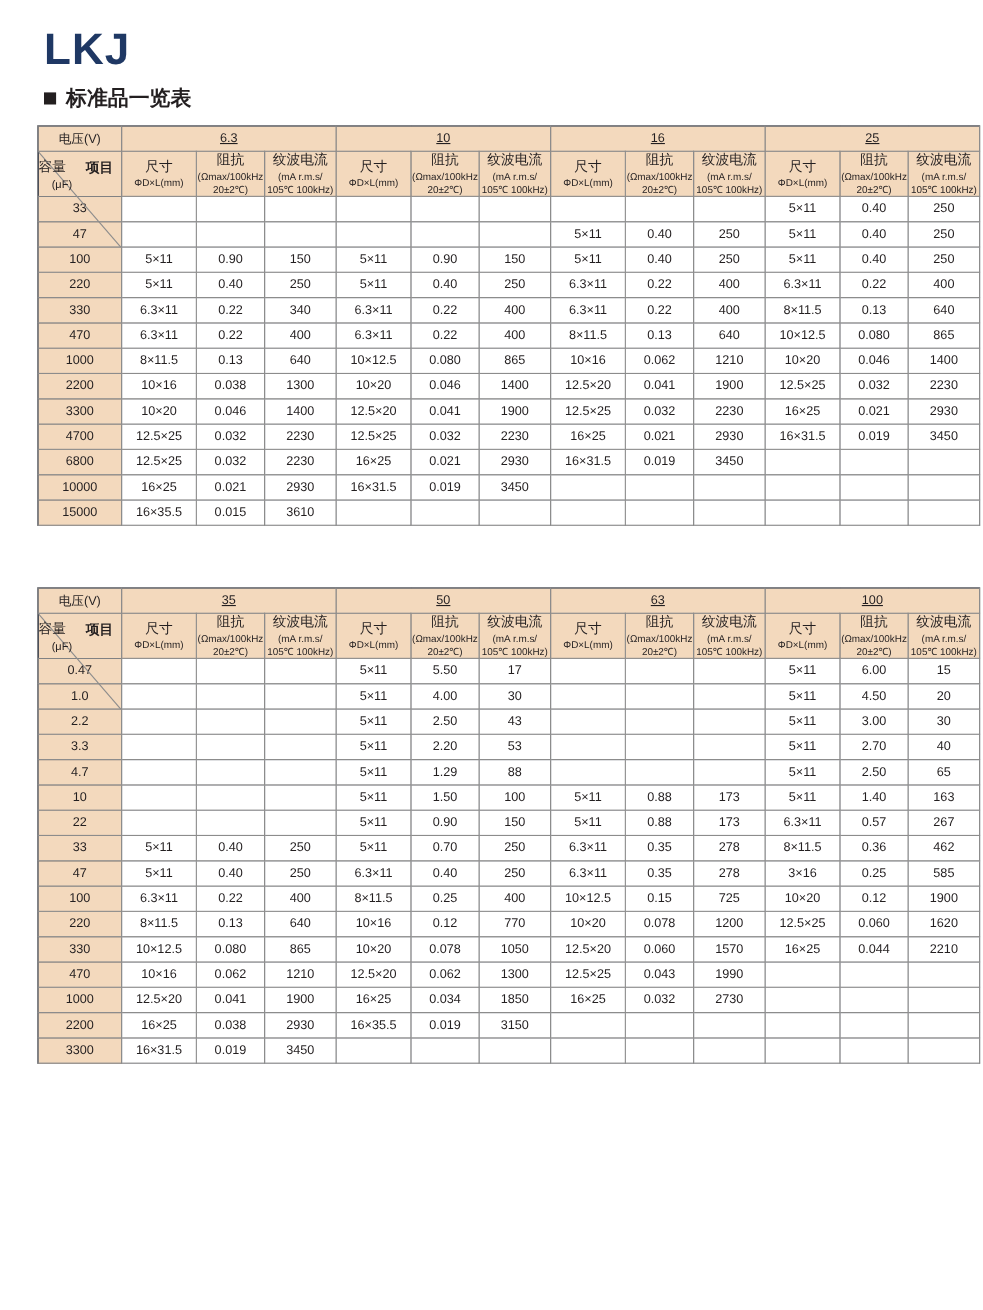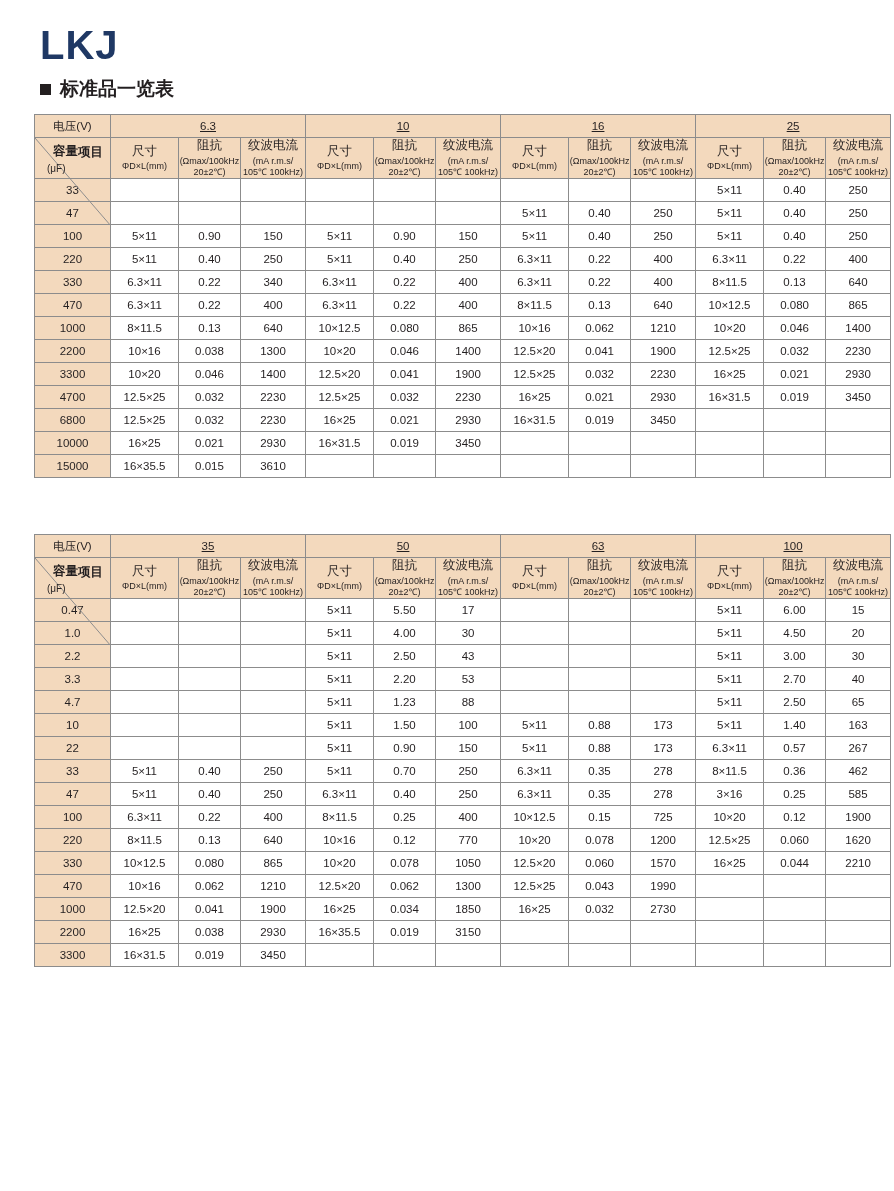--- a/index.html
+++ b/index.html
@@ -89,24 +89,24 @@
   }
   .corner .item {
     position: absolute;
     right: 7px;
     top: 6px;
     font-size: 12.5px;
     font-weight: bold;
   }
   .corner .cap {
     position: absolute;
-    left: 18px;
+    left: 0;
     bottom: 18px;
     font-size: 12.5px;
-    font-weight: bold;
+    font-weight: normal;
     text-align: left;
   }
   .corner .capunit {
     position: absolute;
     left: 12px;
     bottom: 4px;
     font-size: 10px;
   }
   .subhead {
     background: #f3d9bd;
@@ -579,21 +579,21 @@
             <td class="val">5×11</td>
             <td class="val">2.70</td>
             <td class="val">40</td>
           </tr>
           <tr>
             <td class="rowhead">4.7</td>
             <td class="val">&nbsp;</td>
             <td class="val">&nbsp;</td>
             <td class="val">&nbsp;</td>
             <td class="val">5×11</td>
-            <td class="val">1.23</td>
+            <td class="val">1.29</td>
             <td class="val">88</td>
             <td class="val">&nbsp;</td>
             <td class="val">&nbsp;</td>
             <td class="val">&nbsp;</td>
             <td class="val">5×11</td>
             <td class="val">2.50</td>
             <td class="val">65</td>
           </tr>
           <tr>
             <td class="rowhead">10</td>

